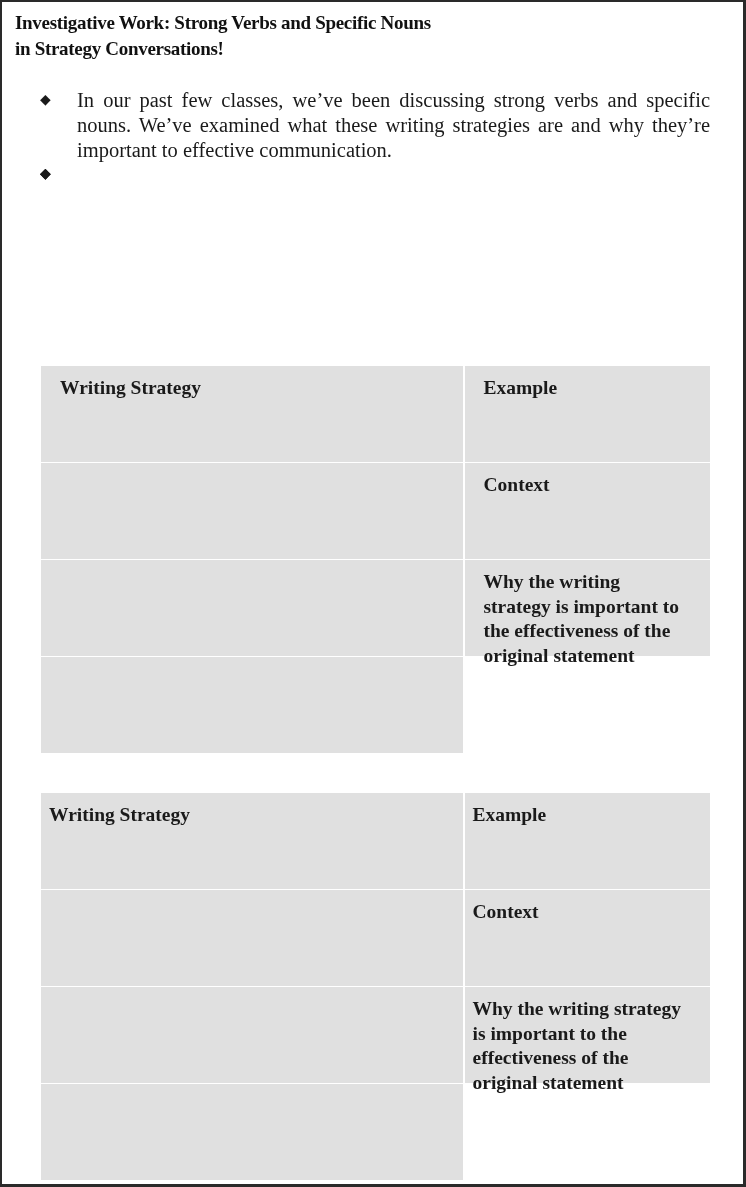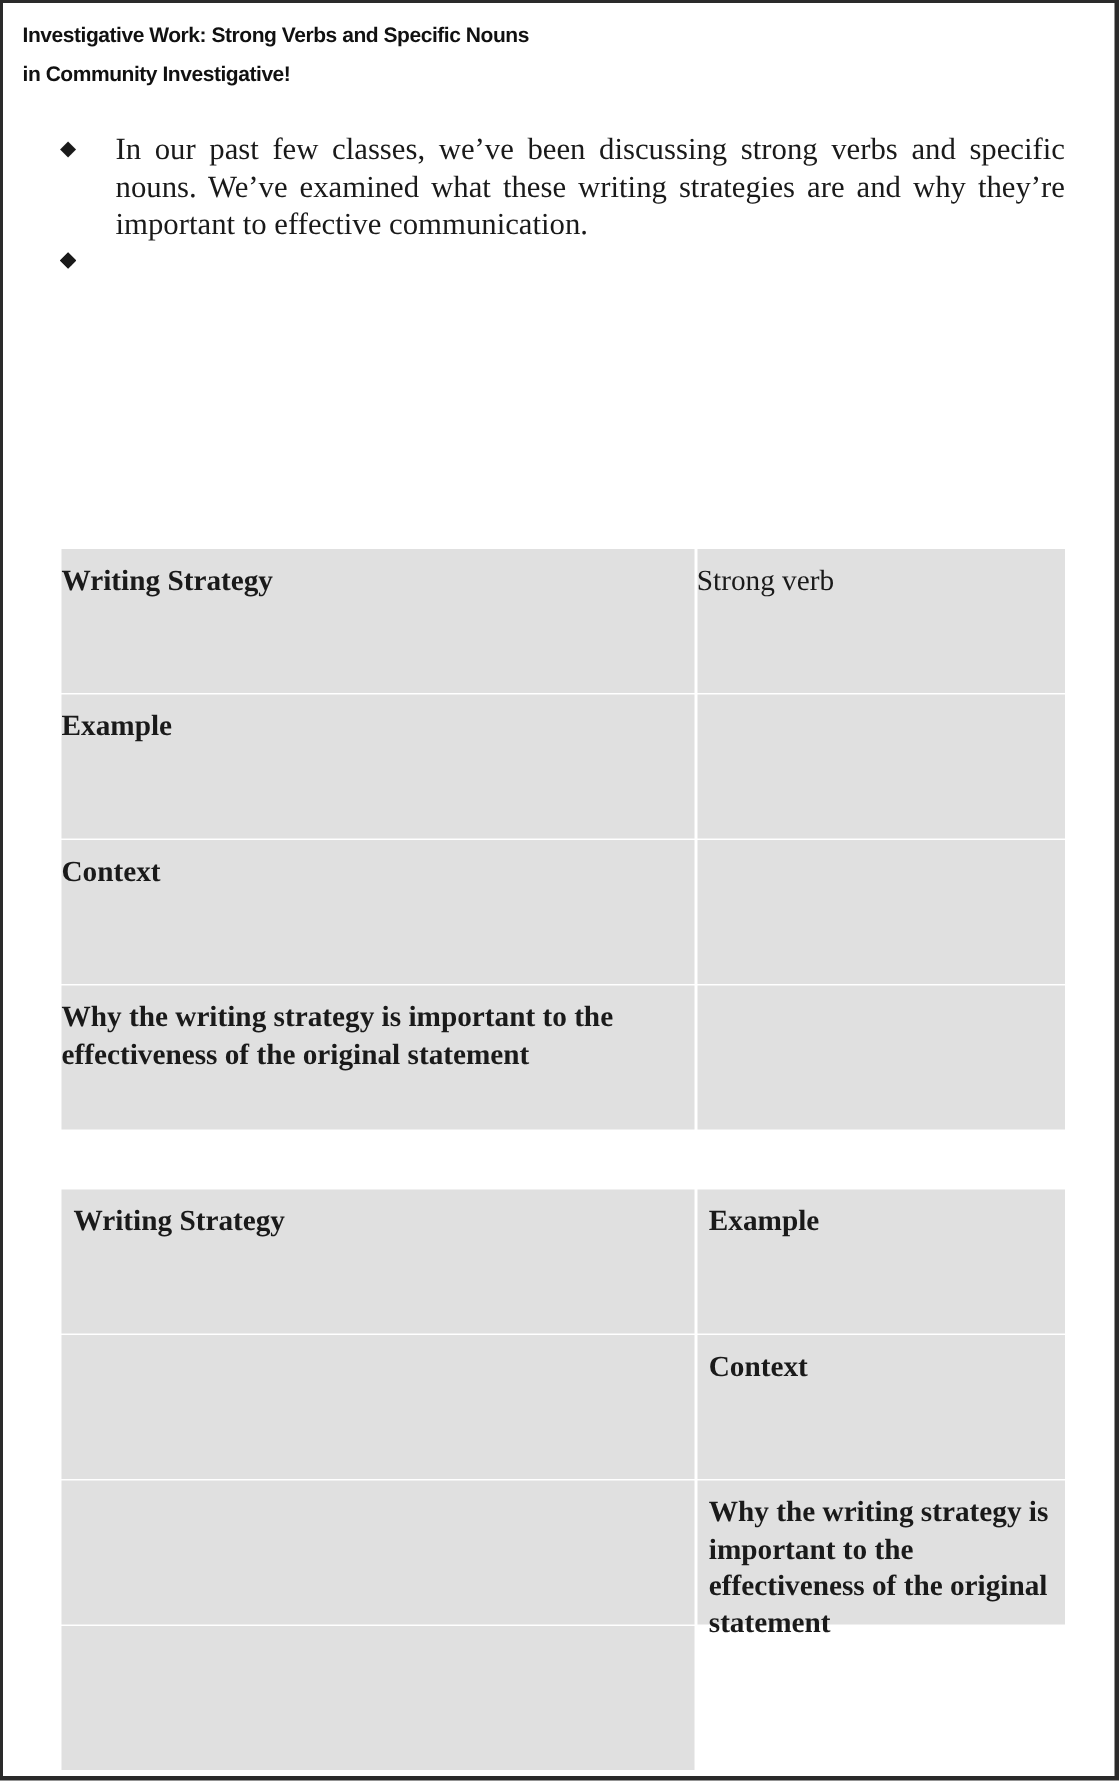--- a/index.html
+++ b/index.html
@@ -5,77 +5,76 @@
   html, body { margin: 0; padding: 0; background: #ffffff; }
   body { width: 746px; height: 1187px; position: relative; overflow: hidden; }
   .frame {
     position: absolute; left: 0; top: 0; width: 746px; height: 1187px;
     box-sizing: border-box;
     border: 2px solid #2a2a2a; border-right-width: 3px; border-bottom-width: 3px;
     background: #ffffff;
   }
   .title {
     position: absolute; left: 13px; top: 8px;
-    font-family: Liberation Sans, sans-serif; font-weight: bold;
-    font-size: 14px; line-height: 26px; color: #111;
+    font-family: Liberation Serif, serif; font-weight: bold;
+    font-size: 19px; line-height: 26px; color: #111;
     letter-spacing: -0.3px;
   }
   .bullets {
     position: absolute; left: 38px; top: 86px; width: 670px;
     margin: 0; padding: 0; list-style: none;
     font-family: "Liberation Serif", serif; font-size: 20.5px; line-height: 24.8px; color: #1a1a1a;
   }
   .bullets li { position: relative; padding-left: 37px; text-align: justify; }
   .bullets .diamond {
     position: absolute; left: 0; top: 0; font-size: 14px; line-height: 24.8px;
   }
   .organizer {
     position: absolute; left: 39px; width: 669px;
     display: grid; grid-template-columns: 422px 1fr;
     grid-auto-rows: 95.5px; gap: 1.5px; background: #ffffff;
   }
   .cell {
     background: #e0e0e0;
     font-family: "Liberation Serif", serif; font-size: 19.5px; line-height: 24.5px; color: #1a1a1a;
-    padding: 10px 0; box-sizing: border-box;
+    padding: 10px 19px; box-sizing: border-box;
   }
   .cell.label { font-weight: bold; }
   #org1 { top: 364px; }
   #org2 { top: 791px; }
   #org2 .cell { padding-left: 8px; }
 </style>
 </head>
 <body>
 
 <div class="frame">
 
   <div class="title">
     <div>Investigative Work: Strong Verbs and Specific Nouns</div>
-    <div>in Community Investigative!</div>
+    <div>in Strategy Conversations!</div>
   </div>
 
   <ul class="bullets">
     <li>
       <span class="diamond">◆</span>
       <span>In our past few classes, we’ve been discussing strong verbs and specific nouns. We’ve examined what these writing strategies are and why they’re important to effective communication.</span>
     </li>
     <li>
       <span class="diamond">◆</span>
     </li>
     <li>
       <span class="diamond">◆</span>
     </li>
     <li>
       <span class="diamond">◆</span>
     </li>
   </ul>
 
   <div class="organizer" id="org1">
     <div class="cell label">Writing Strategy</div>
-    <div class="cell">Strong verb</div>
     <div class="cell label">Example</div>
     <div class="cell"></div>
     <div class="cell label">Context</div>
     <div class="cell"></div>
     <div class="cell label">Why the writing strategy is important to the effectiveness of the original statement</div>
     <div class="cell"></div>
   </div>
 
   <div class="organizer" id="org2">
     <div class="cell label">Writing Strategy</div>

